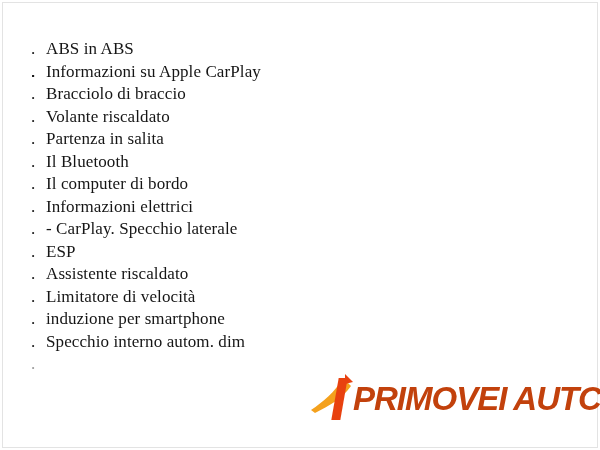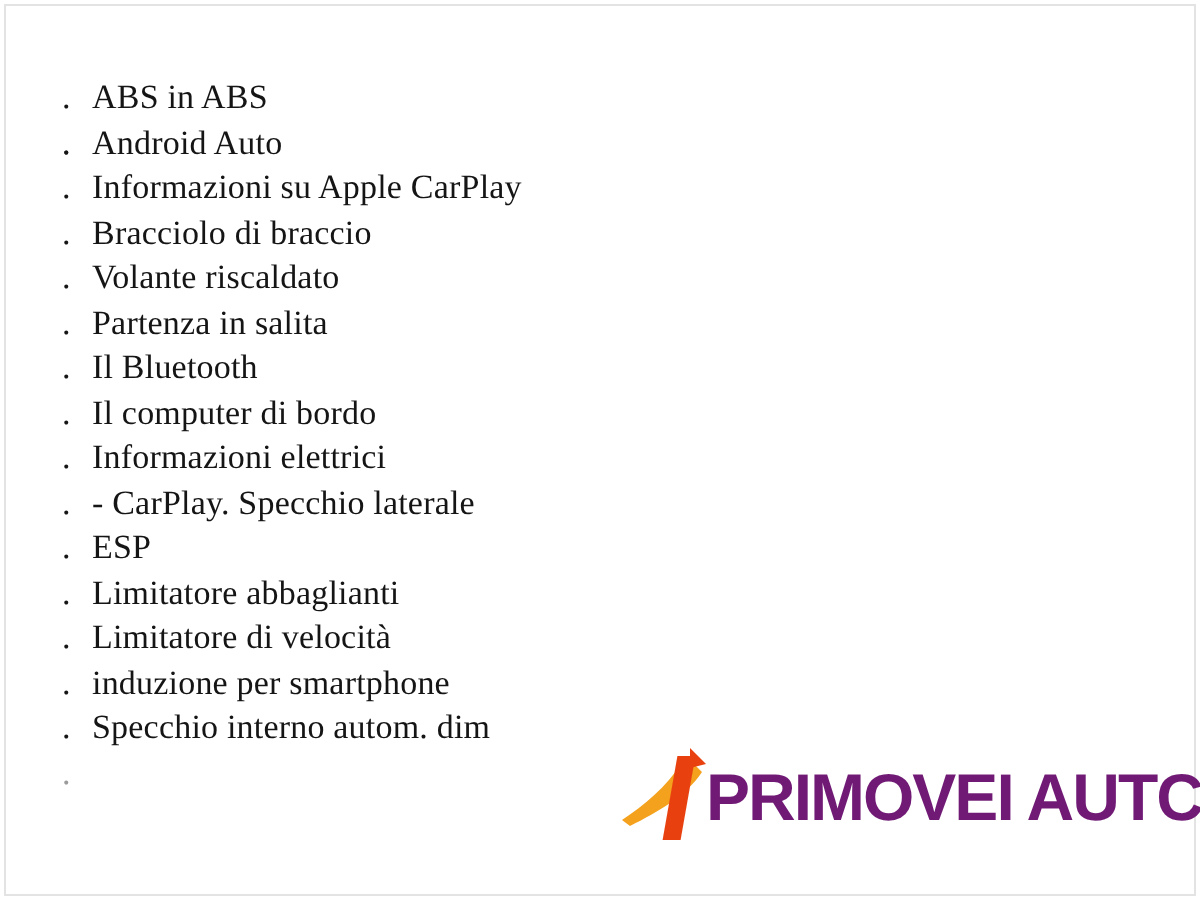--- a/index.html
+++ b/index.html
@@ -64,23 +64,24 @@
     bottom: 22px;
     width: 285px;
     height: 56px;
   }
   .wm-text {
     position: absolute;
     left: 44px;
     top: 8px;
     font-family: "Liberation Sans", sans-serif;
     font-weight: bold;
+    font-style: italic;
     font-size: 33px;
     letter-spacing: -1px;
-    color: #701a75;
+    color: #c2410c;
     white-space: nowrap;
   }
   .wm-bar {
     position: absolute;
     left: 26px;
     top: 6px;
     width: 9px;
     height: 42px;
     background: #e8410f;
     transform: skewX(-10deg);
@@ -95,31 +96,31 @@
 </style>
 </head>
 <body>
 
 <div class="page">
   <div class="frame"></div>
 
   <ul class="feature-list">
     <li><span class="bullet">.</span><span>ABS in ABS</span></li>
     <li><span class="bullet">.</span></li>
-    <li><span class="bullet">.</span><span>Android Auto</span></li>
+    <li><span class="bullet">.</span></li>
     <li><span class="bullet">.</span><span>Informazioni su Apple CarPlay</span></li>
     <li><span class="bullet">.</span><span>Bracciolo di braccio</span></li>
     <li><span class="bullet">.</span><span>Volante riscaldato</span></li>
     <li><span class="bullet">.</span><span>Partenza in salita</span></li>
     <li><span class="bullet">.</span><span>Il Bluetooth</span></li>
     <li><span class="bullet">.</span><span>Il computer di bordo</span></li>
     <li><span class="bullet">.</span><span>Informazioni elettrici</span></li>
     <li><span class="bullet">.</span><span>- CarPlay. Specchio laterale</span></li>
     <li><span class="bullet">.</span><span>ESP</span></li>
-    <li><span class="bullet">.</span><span>Limitatore abbaglianti</span></li>
+    <li><span class="bullet">.</span><span>Assistente riscaldato</span></li>
     <li><span class="bullet">.</span><span>Limitatore di velocità</span></li>
     <li><span class="bullet">.</span><span>induzione per smartphone</span></li>
     <li><span class="bullet">.</span><span>Specchio interno autom. dim</span></li>
     <li class="muted"><span class="bullet">.</span></li>
   </ul>
 
   <div class="watermark">
     <svg class="wm-swoosh" viewBox="0 0 70 42">
       <path d="M2 38 C 14 30, 26 20, 34 6 L 42 14 C 34 26, 20 34, 6 41 Z" fill="#f4a11d"></path>
       <path d="M36 2 L 44 10 L 36 12 Z" fill="#e8410f"></path>

